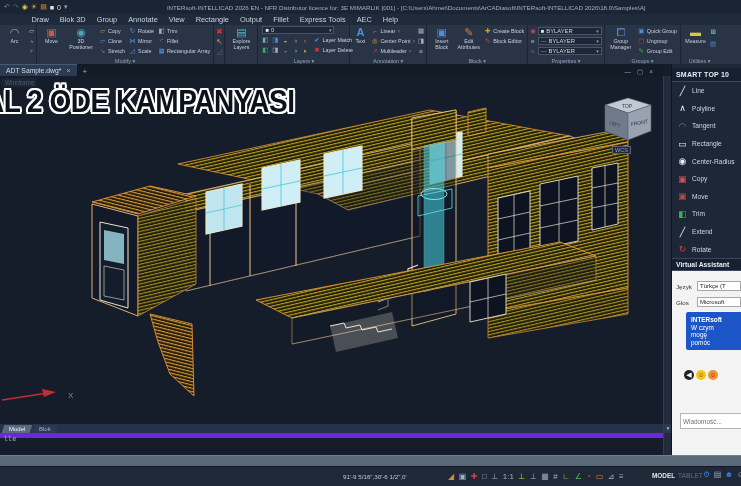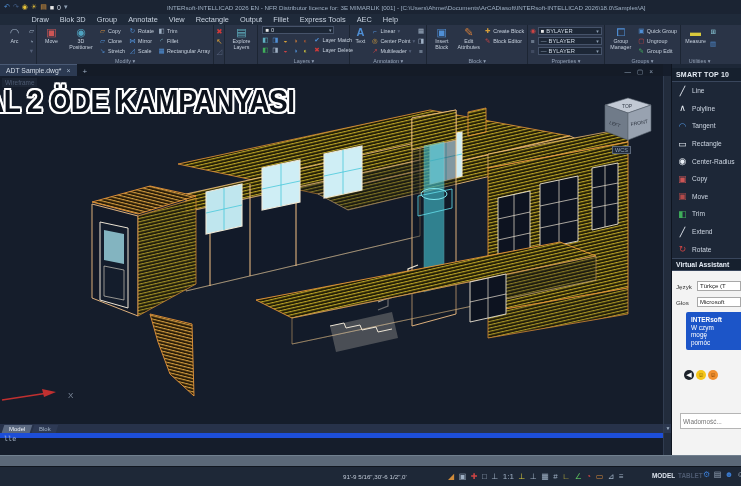--- a/index.html
+++ b/index.html
@@ -61,21 +61,21 @@
   .va-body{position:absolute;left:0;top:207px;width:70px;height:184px;background:#f3f3f3;color:#222}
   .va-row{position:absolute;left:4px;display:flex;align-items:center;gap:3px}
   .va-label{font-size:6.2px;color:#333;width:18px}
   .va-select{background:#fff;border:1px solid #a8a8a8;height:10px;width:44px;font-size:6px;color:#222;display:flex;align-items:center;padding:0 2px;box-sizing:border-box;overflow:hidden;white-space:nowrap}
   .va-bubble{position:absolute;left:14px;top:41px;width:70px;background:#1c55c8;border-radius:2px;color:#fff;font-size:6.4px;line-height:7.6px;padding:4px 5px;box-sizing:border-box}
   .va-emojis{position:absolute;left:12px;top:99px;display:flex;gap:2px}
   .emoji{width:10px;height:10px;border-radius:50%;font-size:7px;line-height:10px;text-align:center}
   .va-input{position:absolute;left:8px;bottom:26px;width:66px;height:16px;background:#fff;border:1px solid #b5b5b5;font-size:6.4px;color:#555;font-family:"Liberation Sans",sans-serif;padding:2px;box-sizing:border-box}
 
   
-  .cmdwin{left:0;top:424px;width:663px;height:14px;background:#1d4ed8}
+  .cmdwin{left:0;top:424px;width:663px;height:14px;background:#6d28d9}
   .cmdtabs{height:9px;background:#27324a;display:flex;align-items:flex-end;padding-left:3px;gap:2px}
   .ctab{font-size:6px;color:#9fb0c4;padding:0 6px;transform:skewX(-18deg);background:#2e3a55;height:8px;line-height:8px}
   .ctab.active{background:#5a6880;color:#eef3f9}
   .ctab span{display:inline-block;transform:skewX(18deg)}
   .cmdbody{font-family:"DejaVu Sans Mono",monospace;font-size:6.8px;line-height:8.6px;color:#aab8cb;padding:2px 4px}
 
   
   .scrollband{left:0;top:455px;width:741px;height:11px;background:#5b6878;border-top:1px solid #71808f;box-sizing:border-box}
   .statusbar{left:0;top:466px;width:741px;height:20px;background:#1e2837;border-top:1px solid #10161f;box-sizing:border-box}
   .coords{position:absolute;left:343px;top:6px;font-size:6.2px;color:#c2cbd8;white-space:nowrap}

